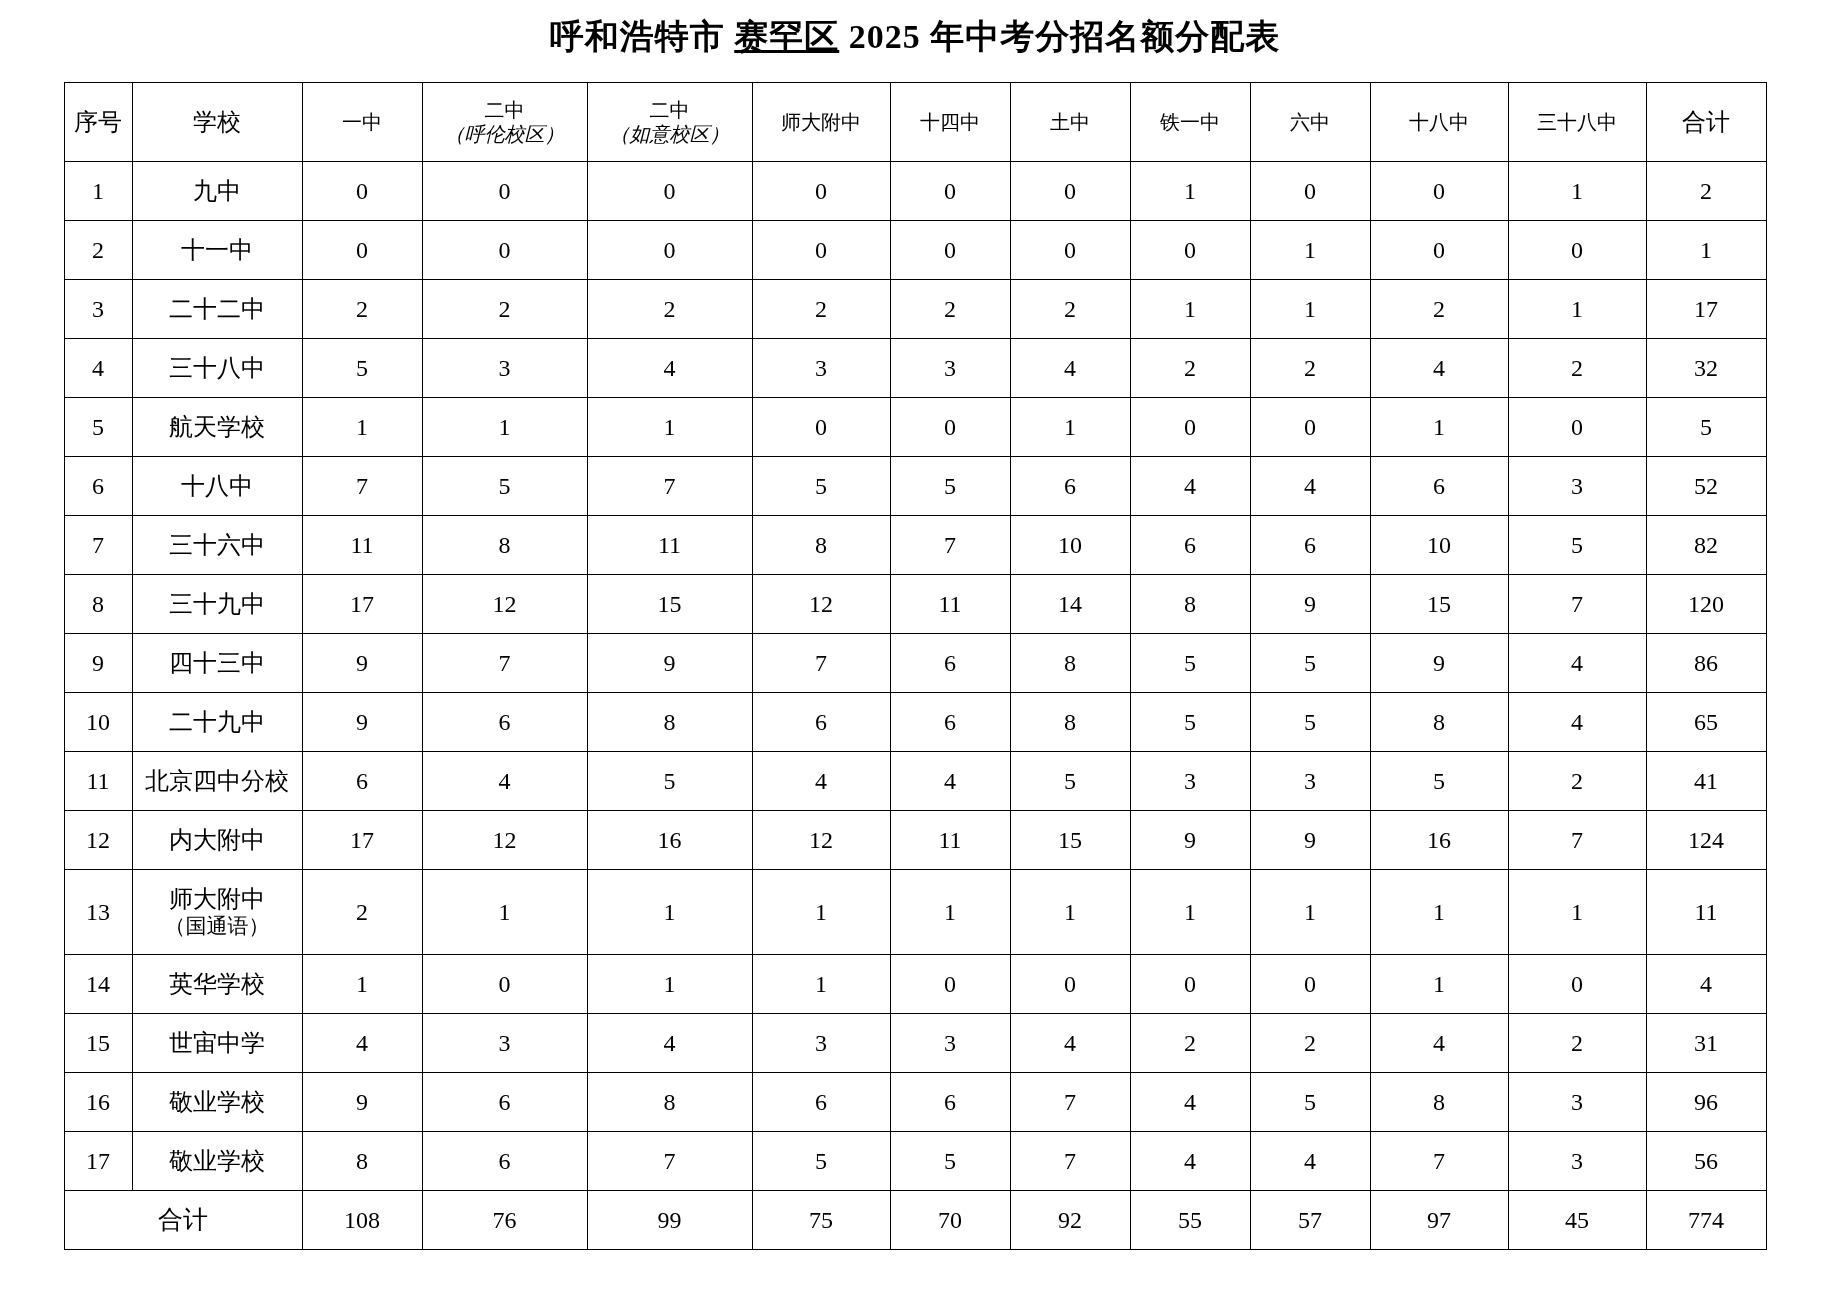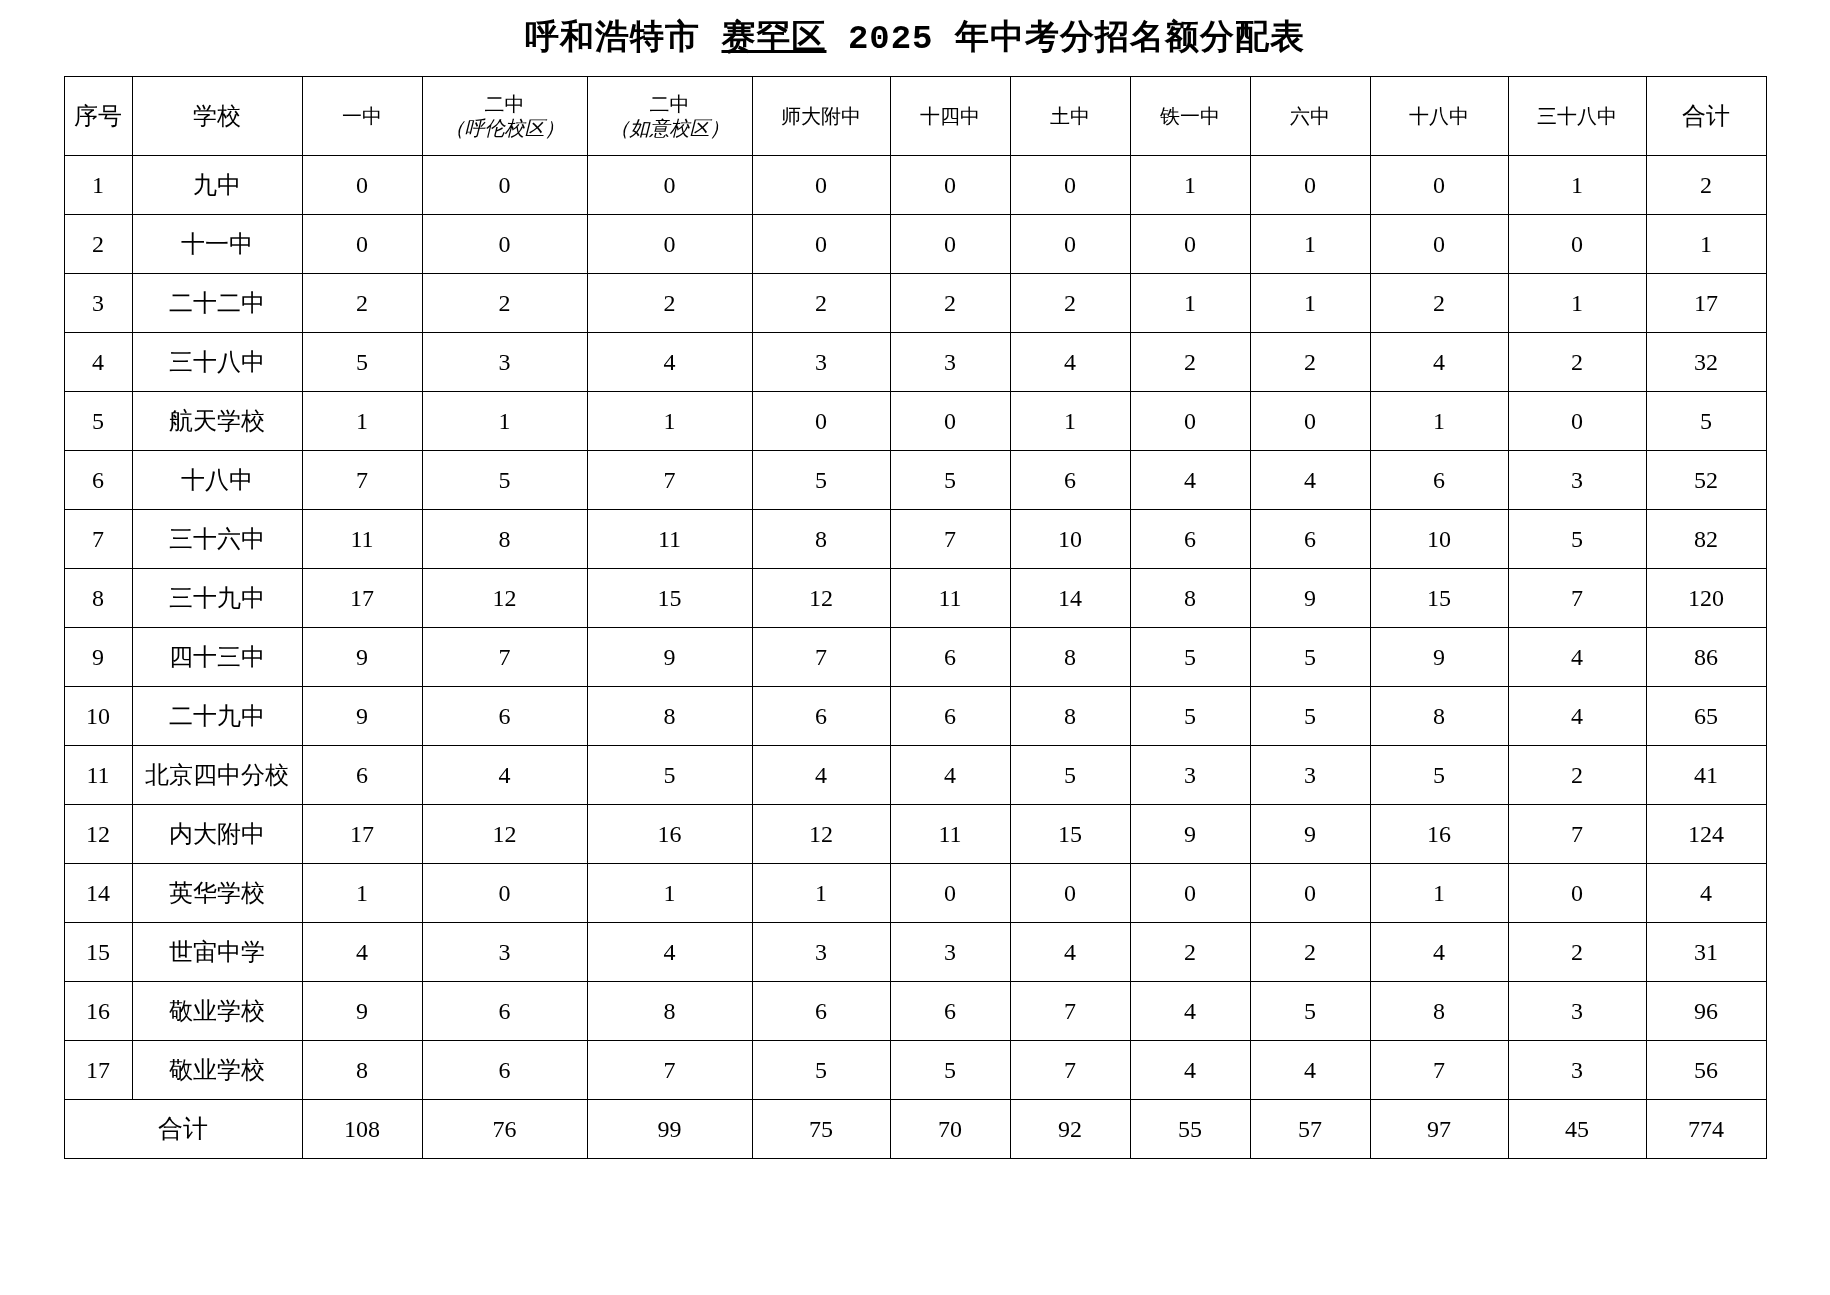--- a/index.html
+++ b/index.html
@@ -15,34 +15,34 @@
   }
   .page {
     width: 1830px;
     height: 1295px;
     box-sizing: border-box;
     padding: 0;
     position: relative;
   }
   .title {
     text-align: center;
-    font-family: Liberation Mono, monospace;
+    font-family: Liberation Serif, serif;
     font-weight: bold;
     font-size: 34px;
     letter-spacing: 1px;
     padding-top: 14px;
     padding-bottom: 16px;
     white-space: nowrap;
   }
   .title .u {
     text-decoration: underline;
   }
   table.alloc {
     border-collapse: collapse;
-    margin: 0 auto;
+    margin: 6px auto;
     width: 1596px;
     table-layout: fixed;
   }
   table.alloc td, table.alloc th {
     border: 1px solid #000000;
     text-align: center;
     vertical-align: middle;
     font-size: 24px;
     font-family: "Liberation Serif", serif;
     font-weight: normal;
@@ -334,20 +334,38 @@
         <td>16</td>
         <td>12</td>
         <td>11</td>
         <td>15</td>
         <td>9</td>
         <td>9</td>
         <td>16</td>
         <td>7</td>
         <td>124</td>
       </tr>
+      <tr class="tall">
+        <td>13</td>
+        <td class="school">
+          <span class="two">师大附中</span>
+          <span class="two small">（国通语）</span>
+        </td>
+        <td>2</td>
+        <td>1</td>
+        <td>1</td>
+        <td>1</td>
+        <td>1</td>
+        <td>1</td>
+        <td>1</td>
+        <td>1</td>
+        <td>1</td>
+        <td>1</td>
+        <td>11</td>
+      </tr>
       <tr>
         <td>14</td>
         <td class="school">英华学校</td>
         <td>1</td>
         <td>0</td>
         <td>1</td>
         <td>1</td>
         <td>0</td>
         <td>0</td>
         <td>0</td>

